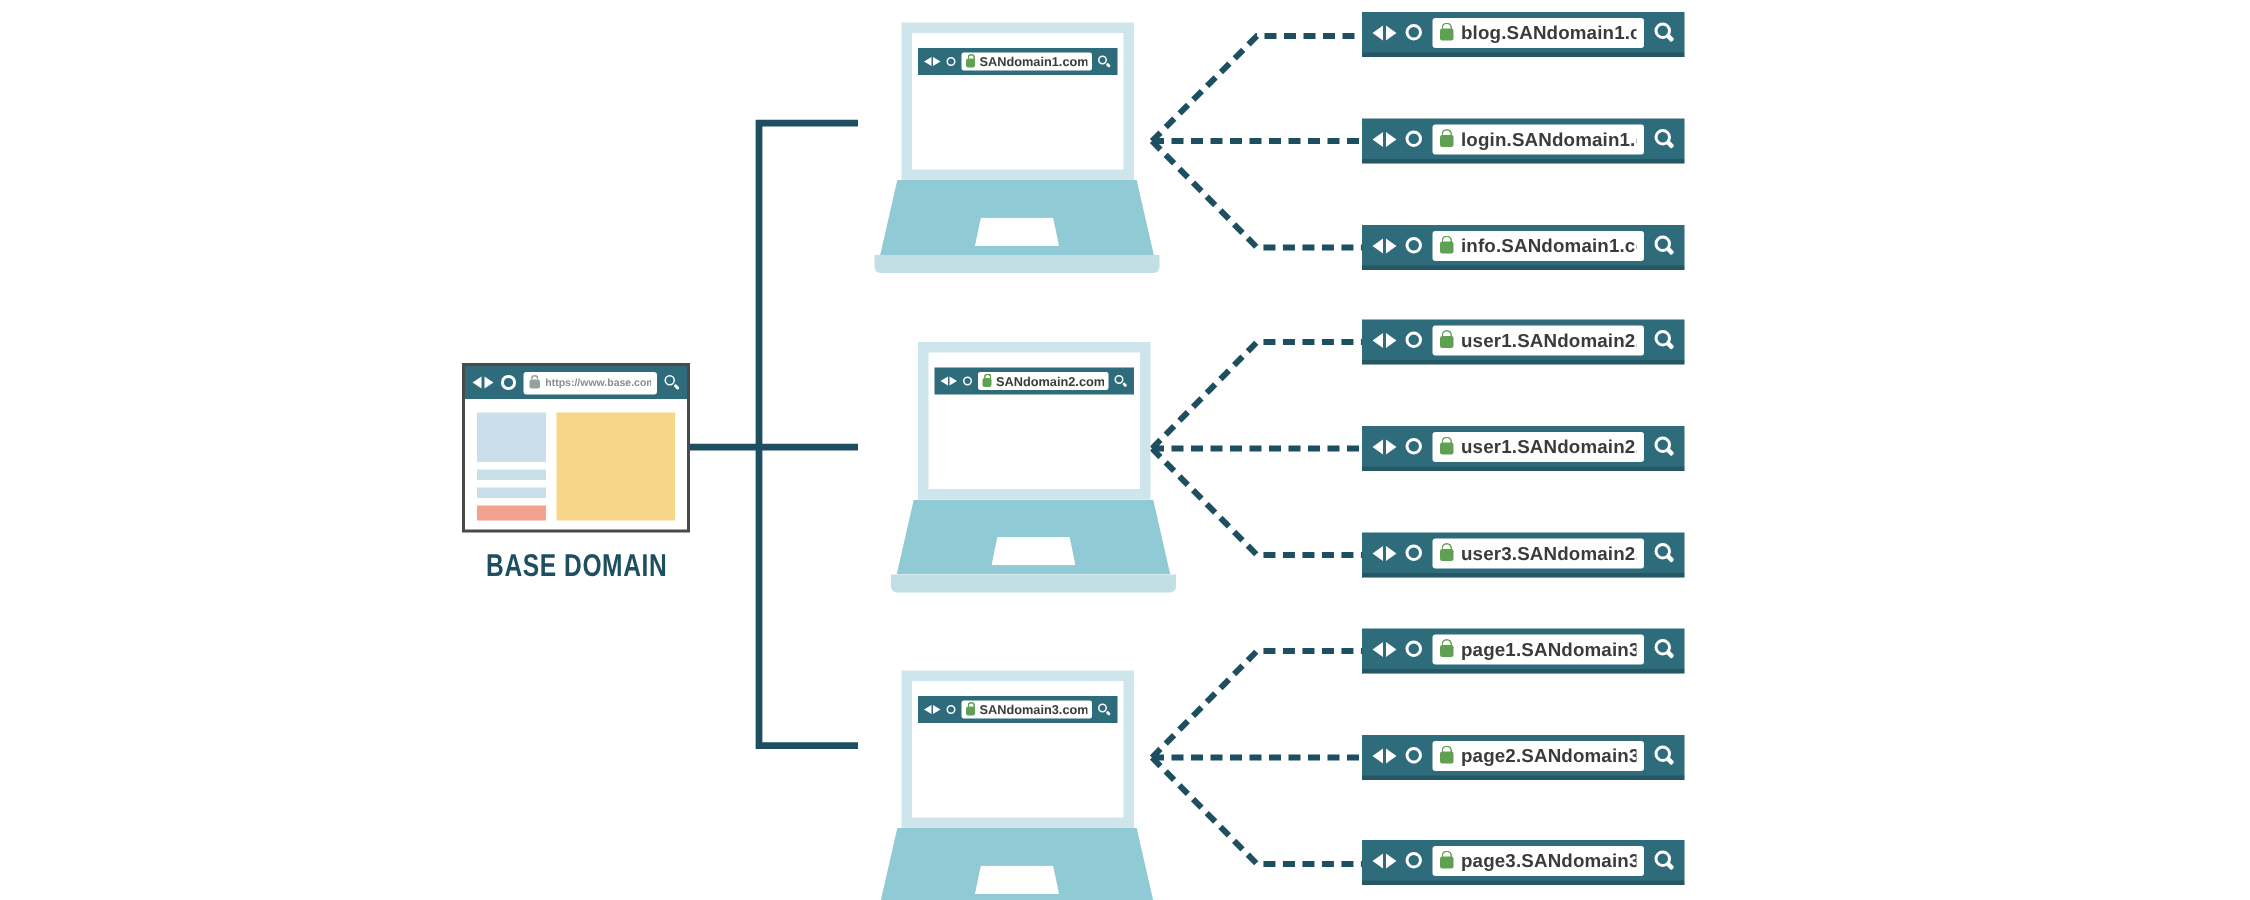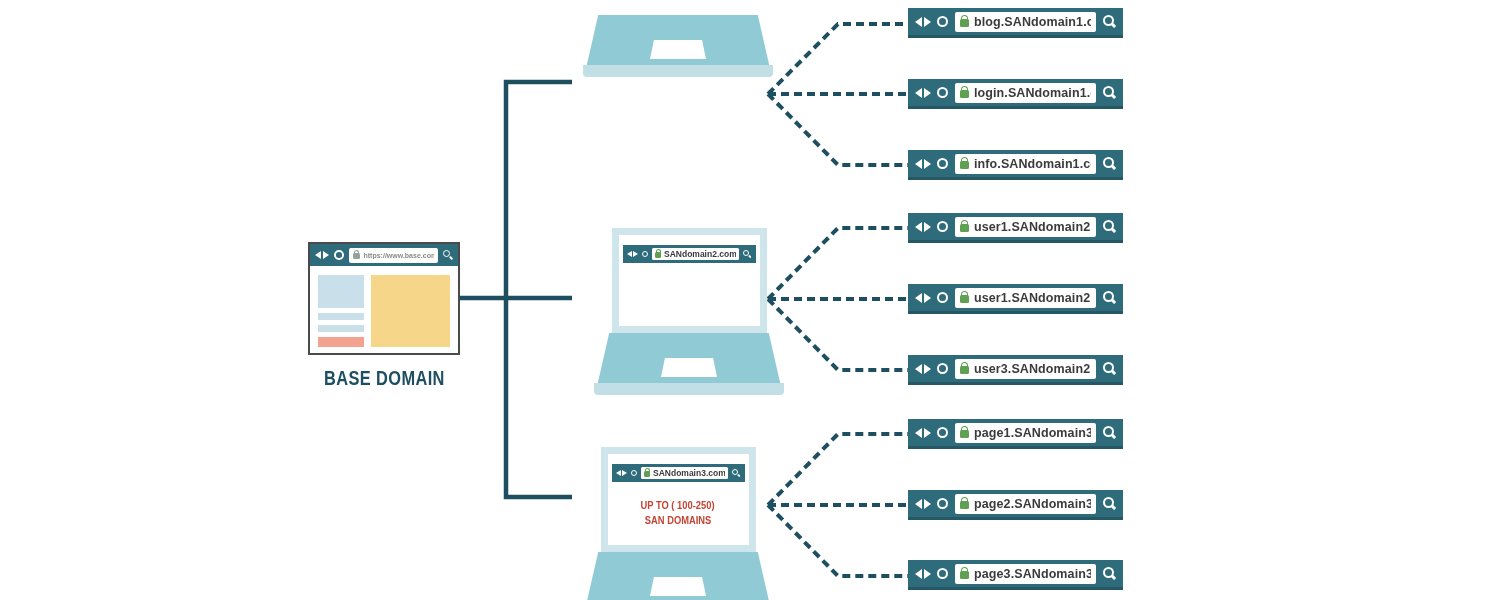--- a/index.html
+++ b/index.html
@@ -126,20 +126,34 @@
         <div class="bbox salmon"></div>
       </div>
       <div class="byellow"></div>
     </div>
   </div>
   <div class="baselabel">
     <span class="cond">BASE DOMAIN</span>
   </div>
 
   <div class="laptop" style="left:583px;top:15px;">
+    <div class="lap-screen">
+      <div class="lap-display">
+        <div class="abar small">
+          <span class="tri-left"></span>
+          <span class="tri-right"></span>
+          <span class="ring"></span>
+          <span class="afield">
+            <span class="lock"></span>
+            <span class="url">SANdomain1.com</span>
+          </span>
+          <span class="mag"></span>
+        </div>
+      </div>
+    </div>
     <div class="lap-base">
       <div class="trackpad"></div>
     </div>
     <div class="lap-front"></div>
   </div>
 
   <div class="laptop" style="left:594px;top:228px;">
     <div class="lap-screen">
       <div class="lap-display">
         <div class="abar small">
@@ -166,24 +180,20 @@
         <div class="abar small">
           <span class="tri-left"></span>
           <span class="tri-right"></span>
           <span class="ring"></span>
           <span class="afield">
             <span class="lock"></span>
             <span class="url">SANdomain3.com</span>
           </span>
           <span class="mag"></span>
         </div>
-        <div class="lap-note">
-          <span class="cond">UP TO ( 100-250)</span><br>
-          <span class="cond">SAN DOMAINS</span>
-        </div>
       </div>
     </div>
     <div class="lap-base">
       <div class="trackpad"></div>
     </div>
     <div class="lap-front"></div>
   </div>
 
   <div class="abar sanbar" style="top:8px;">
     <span class="tri-left"></span>

